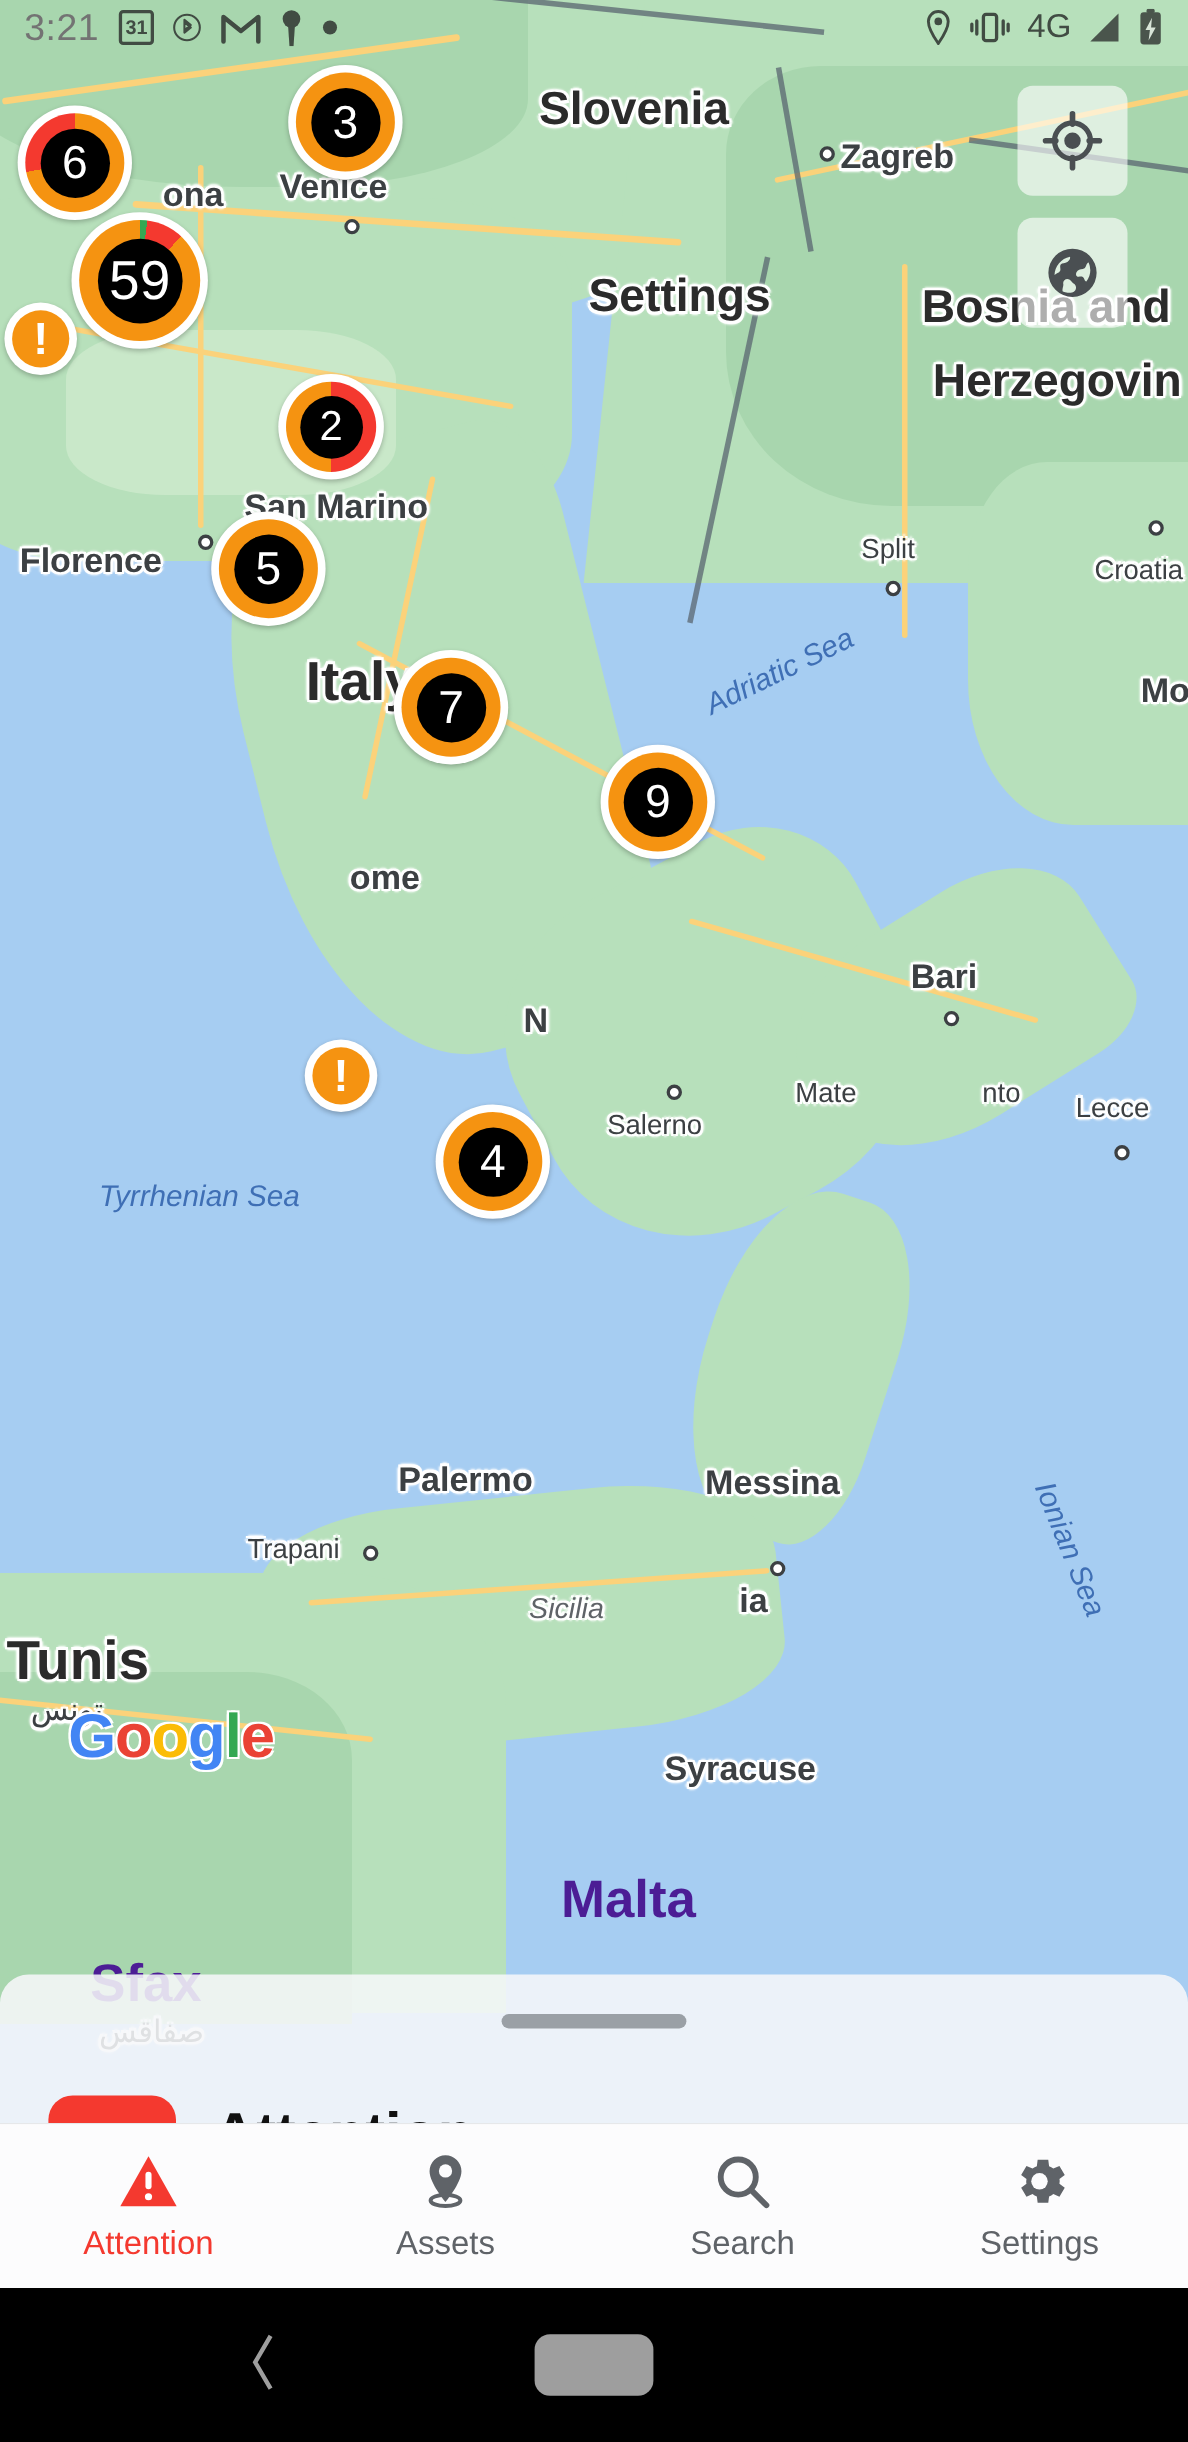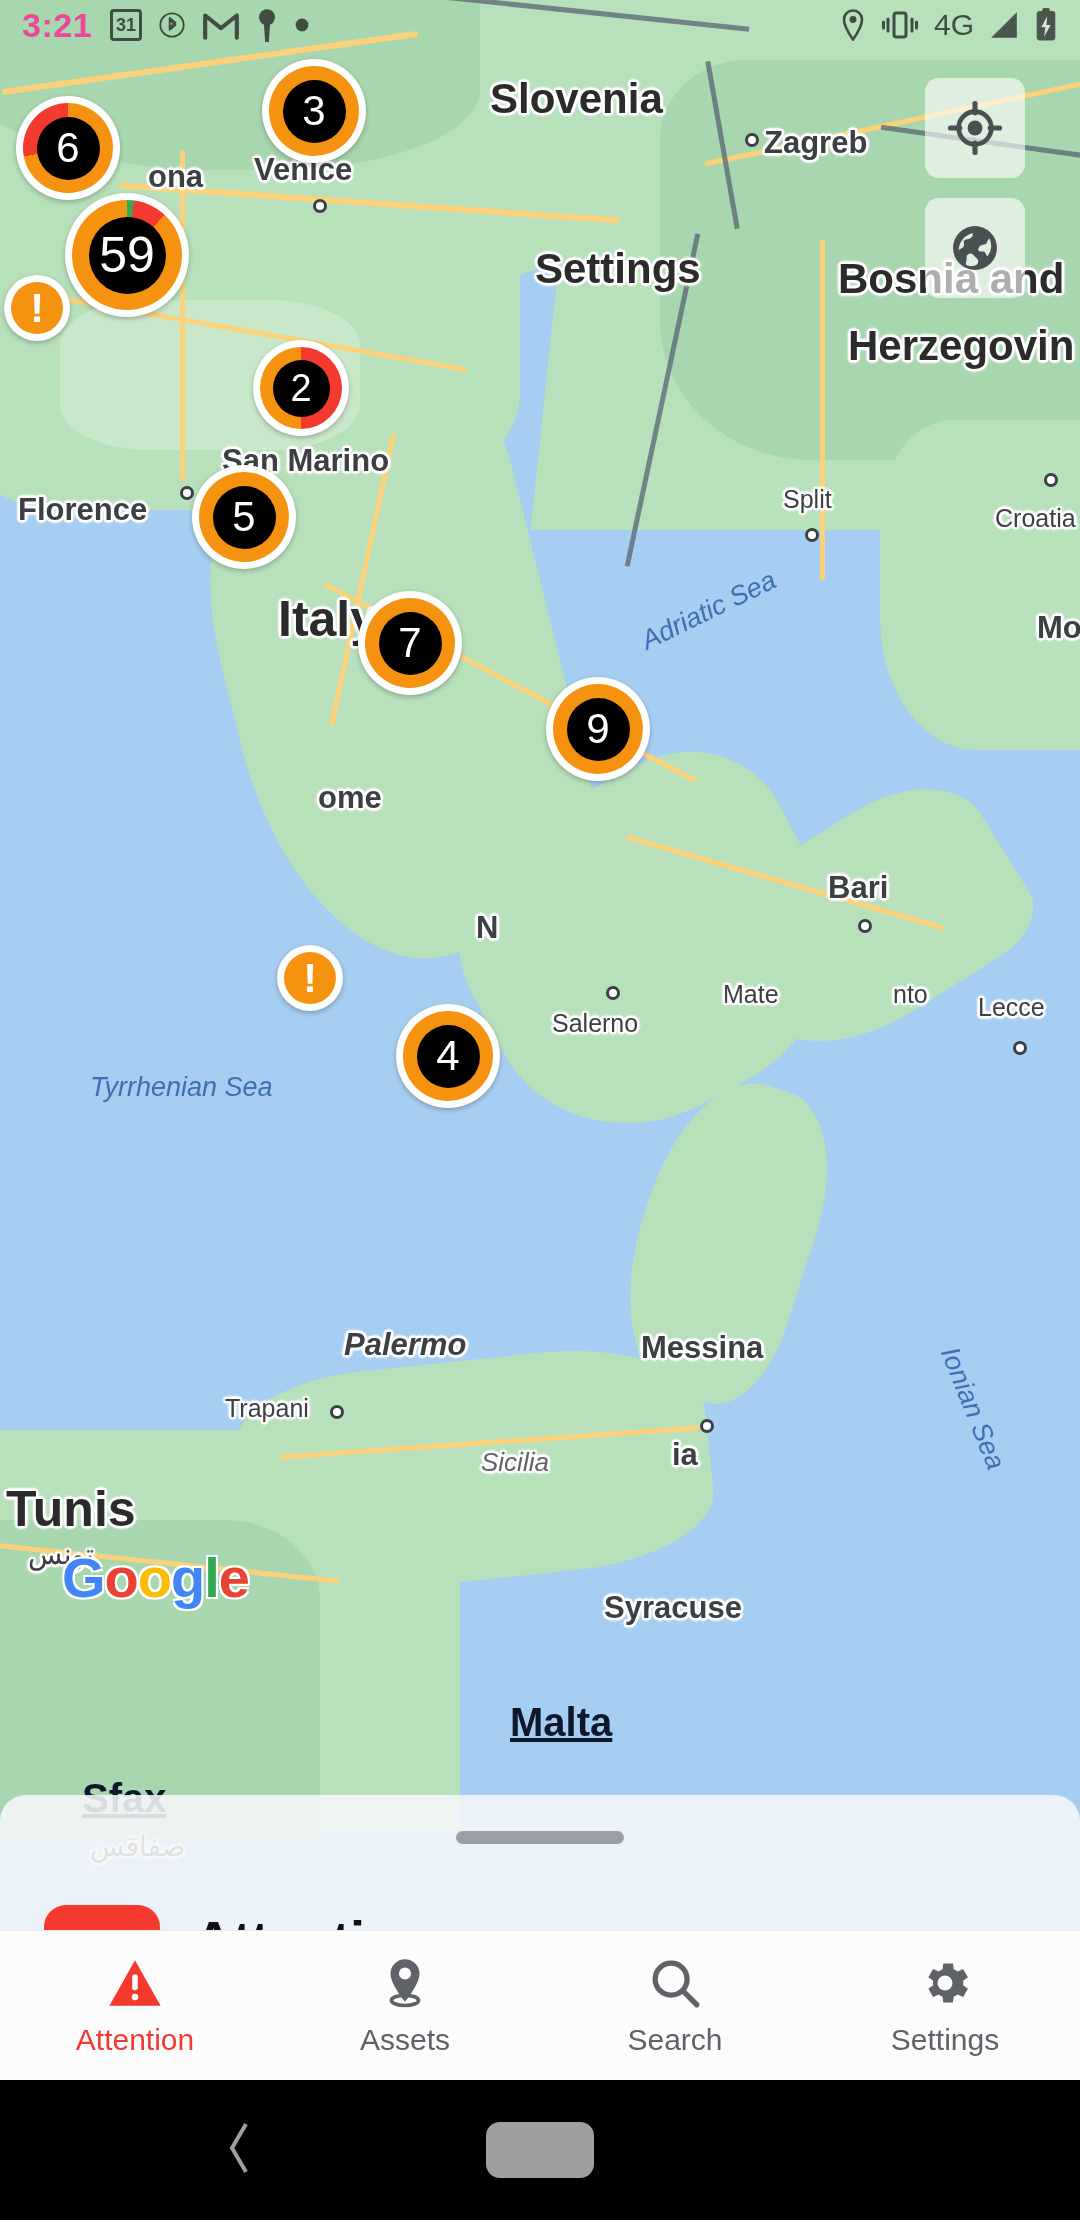--- a/index.html
+++ b/index.html
@@ -38,21 +38,21 @@
   }
   .mlabel.country { font-weight:bold; color:#2b2b2b; font-size:50px; }
   .mlabel.country.big { font-size:42px; }
   .mlabel.city { font-weight:bold; color:#3c4043; font-size:31px; }
   .mlabel.town { font-size:25px; color:#3c4043; font-weight:normal; }
   .mlabel.sea {
     color:#3f6fb5; font-style:italic; font-size:27px; font-weight:normal;
     text-shadow:none;
   }
   .mlabel.region { color:#5f6368; font-style:italic; font-size:26px; font-weight:normal; }
-  .mlabel.faint { color:#0f172a; font-weight:bold; font-size:40px; text-shadow:none;text-decoration:underline; }
+  .mlabel.faint { color:#4c1d95; font-weight:bold; font-size:48px; text-shadow:none; }
   .mlabel.arabic { font-size:28px; color:#3c4043; }
   .citydot {
     position:absolute; width:14px; height:14px; border-radius:50%;
     background:#fff; border:3px solid #3c4043;
   }
 
   
   .mapbtn {
     position:absolute; width:100px; height:100px;
     background:rgba(255,255,255,0.62);
@@ -87,21 +87,21 @@
     color:#fff; font-weight:bold;
   }
 
   
   #statusbar {
     position:absolute; left:0; top:0; width:1080px; height:50px;
     display:flex; align-items:center;
     padding:0 22px; z-index:40;
     color:#414c43;
   }
-  #statusbar .clock { font-size:34px; font-weight:bold; letter-spacing:.5px; color:#ec4899; }
+  #statusbar .clock { font-size:34px; font-weight:normal; letter-spacing:.5px; color:#737373; }
   #statusbar .left-icons { display:flex; align-items:center; gap:16px; margin-left:18px; }
   #statusbar .right-icons { display:flex; align-items:center; gap:14px; margin-left:auto; }
   .sbi { display:flex; align-items:center; justify-content:center; }
   .cal-icon {
     width:32px; height:32px; border:3px solid #414c43; border-radius:4px;
     font-size:18px; font-weight:bold; display:flex; align-items:center; justify-content:center;
     color:#414c43;
   }
   .net-text { font-size:30px; color:#414c43; }
 
@@ -204,21 +204,21 @@
     <div class="mlabel country" style="left:6px;   top:1480px;">Tunis</div>
 
     <div class="mlabel city" style="left:254px; top:152px;">Venice</div>
     <div class="mlabel city" style="left:764px; top:125px;">Zagreb</div>
     <div class="mlabel city" style="left:222px; top:443px;">San Marino</div>
     <div class="mlabel city" style="left:18px;  top:492px;">Florence</div>
     <div class="mlabel town" style="left:783px; top:485px;">Split</div>
     <div class="mlabel town" style="left:995px; top:504px;">Croatia</div>
     <div class="mlabel city" style="left:828px; top:870px;">Bari</div>
     <div class="mlabel town" style="left:978px; top:993px;">Lecce</div>
-    <div class="mlabel city" style="left:344px; top:1327px;font-style:italic;">Palermo</div>
+    <div class="mlabel city" style="left:362px; top:1327px;">Palermo</div>
     <div class="mlabel city" style="left:641px; top:1330px;">Messina</div>
     <div class="mlabel town" style="left:225px; top:1394px;">Trapani</div>
     <div class="mlabel town" style="left:552px; top:1009px;">Salerno</div>
     <div class="mlabel town" style="left:723px; top:980px;">Mate</div>
     <div class="mlabel town" style="left:893px; top:980px;">nto</div>
     <div class="mlabel city" style="left:604px; top:1565px;margin-top:25px;">Syracuse</div>
     <div class="mlabel city" style="left:148px; top:159px;">ona</div>
     <div class="mlabel city" style="left:318px; top:780px;">ome</div>
     <div class="mlabel city" style="left:476px; top:910px;">N</div>
     <div class="mlabel city" style="left:672px; top:1437px;">ia</div>

